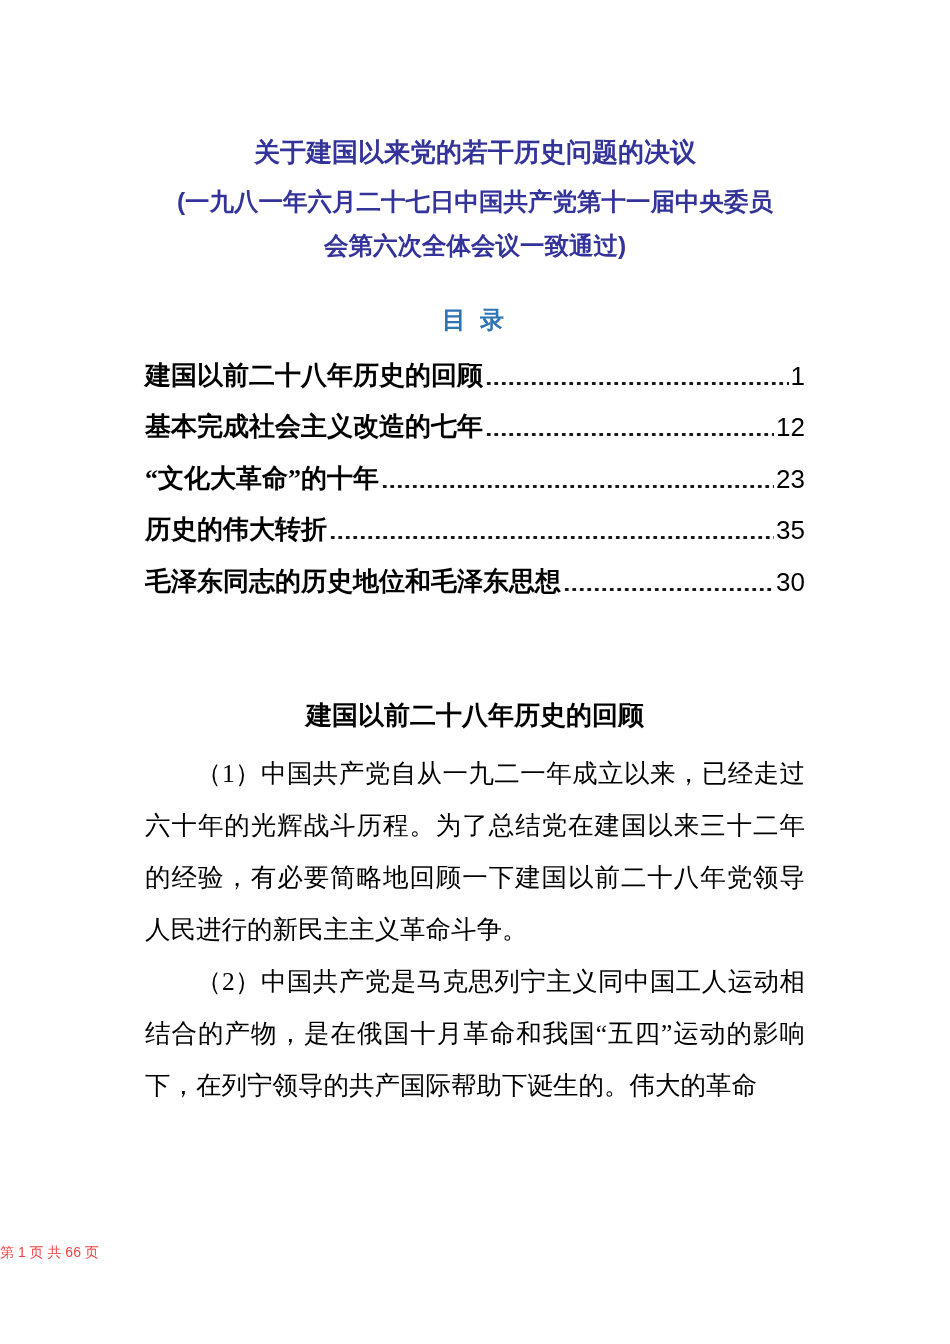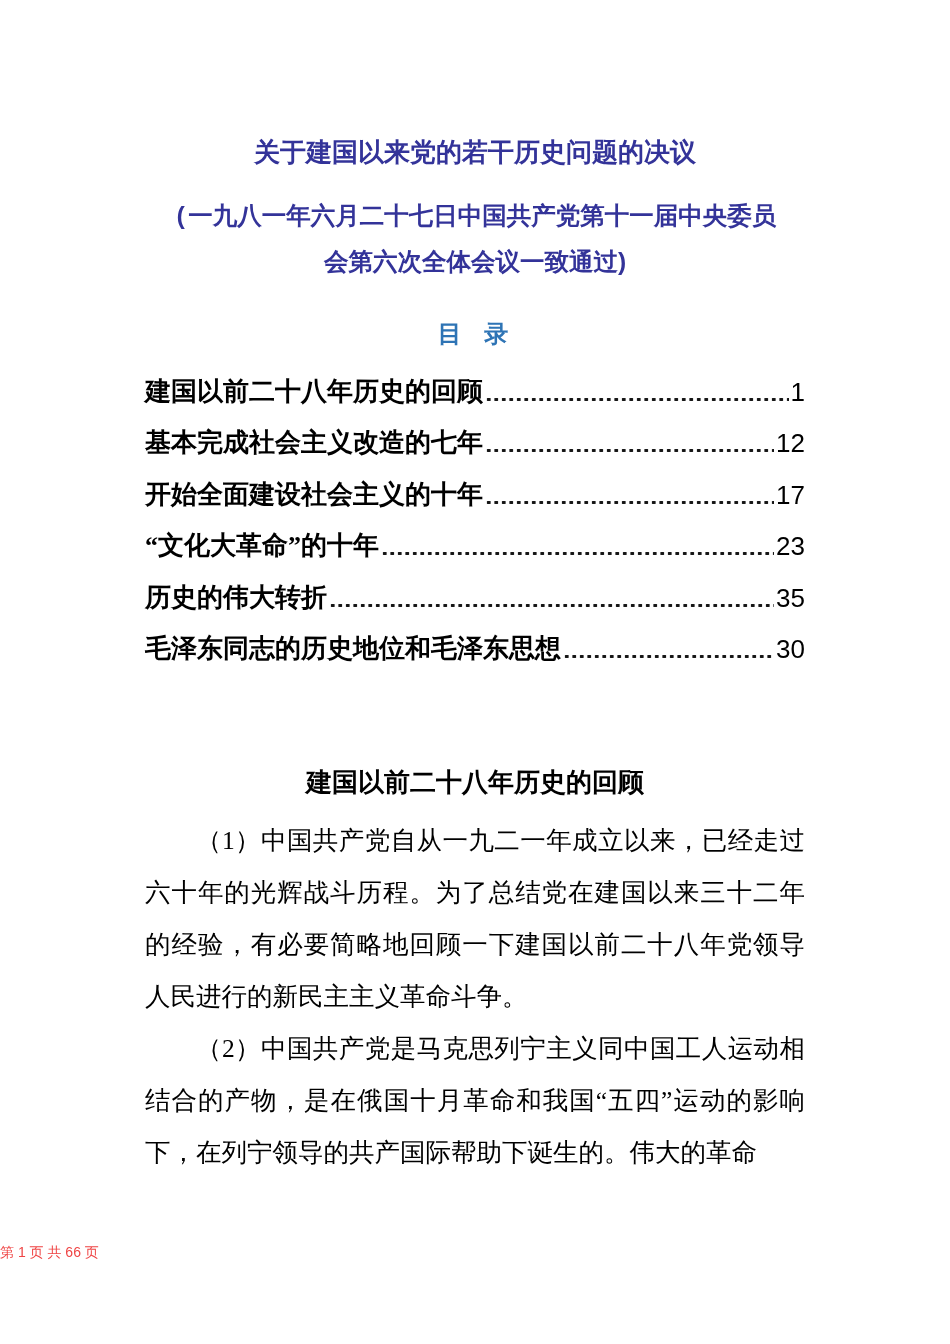--- a/index.html
+++ b/index.html
@@ -30,24 +30,24 @@
     color: var(--title-color);
   }
   .doc-subtitle {
     font-family: "Liberation Sans", "DejaVu Sans", sans-serif;
     font-size: 24.5px;
     font-weight: bold;
     line-height: 44px;
     text-align: center;
     color: var(--title-color);
   }
-  .doc-subtitle.first { margin-top: 24px; font-family: Liberation Mono, monospace; }
+  .doc-subtitle.first { margin-top: 8px; }
   .toc-heading {
     margin-top: 32px;
-    font-family: Liberation Mono, monospace;
+    font-family: Liberation Serif, serif;
     font-size: 24px;
     font-weight: bold;
     line-height: 40px;
     text-align: center;
     color: var(--toc-heading-color);
     letter-spacing: 4px;
   }
   .toc { margin-top: 6px; }
   .toc-row {
     display: flex;
@@ -120,25 +120,20 @@
       <span class="toc-label">建国以前二十八年历史的回顾</span>
       <span class="toc-dots"></span>
       <span class="toc-page">1</span>
     </div>
     <div class="toc-row">
       <span class="toc-label">基本完成社会主义改造的七年</span>
       <span class="toc-dots"></span>
       <span class="toc-page">12</span>
     </div>
     <div class="toc-row">
-      <span class="toc-label">开始全面建设社会主义的十年</span>
-      <span class="toc-dots"></span>
-      <span class="toc-page">17</span>
-    </div>
-    <div class="toc-row">
       <span class="toc-label">“文化大革命”的十年</span>
       <span class="toc-dots"></span>
       <span class="toc-page">23</span>
     </div>
     <div class="toc-row">
       <span class="toc-label">历史的伟大转折</span>
       <span class="toc-dots"></span>
       <span class="toc-page">35</span>
     </div>
     <div class="toc-row">

